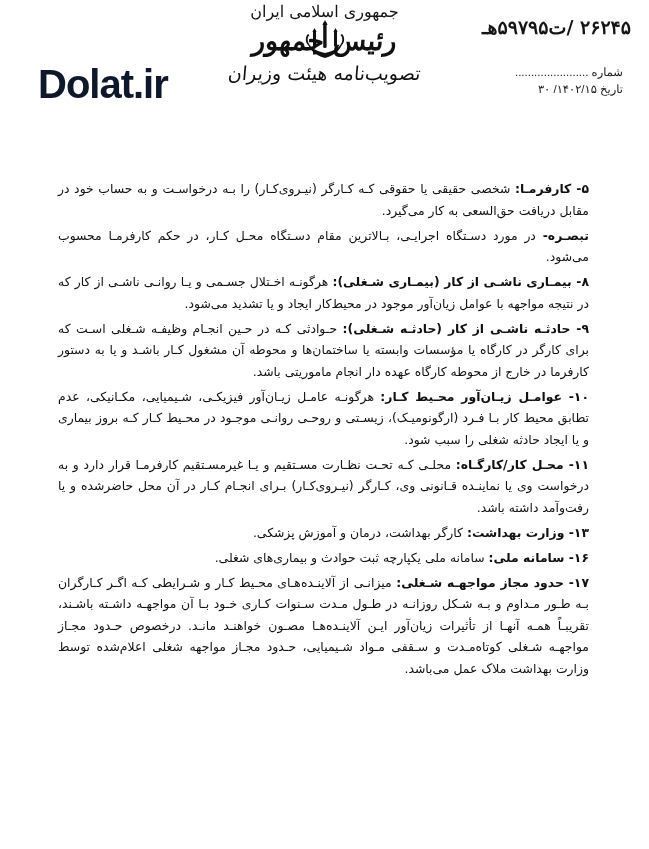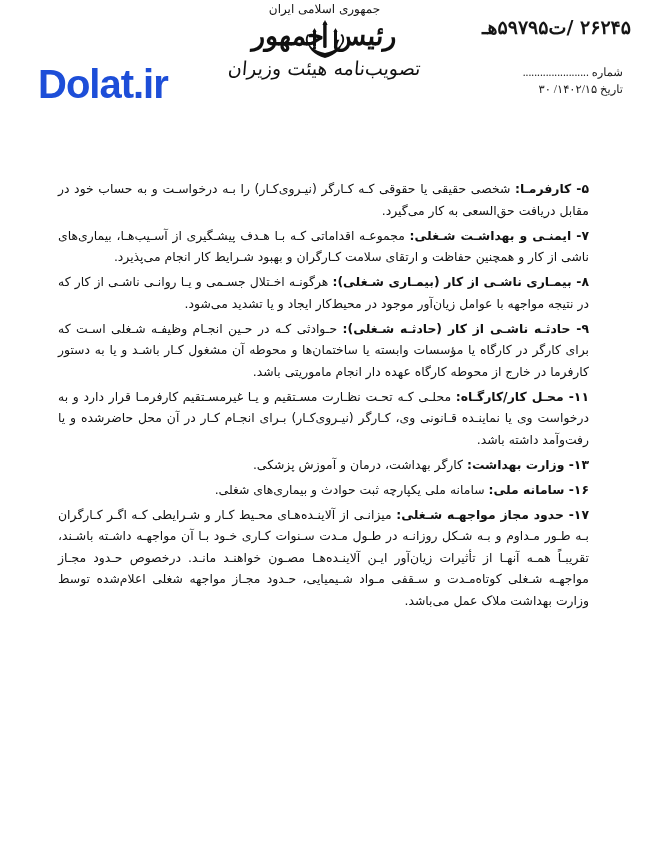--- a/index.html
+++ b/index.html
@@ -47,21 +47,21 @@
 
   .stamp-block {
     position: absolute;
     top: 62px;
     right: 26px;
     direction: rtl;
     text-align: right;
     font-size: 11.5px;
     line-height: 17px;
     color: #222;
-    font-family: Liberation Serif, serif;
+    font-family: Liberation Sans, sans-serif;
   }
   .stamp-block .ln {
     display: block;
     white-space: nowrap;
   }
 
   .emblem-wrap {
     position: absolute;
     top: 16px;
     left: 0;
@@ -71,21 +71,21 @@
   .emblem {
     display: inline-block;
     width: 46px;
     height: 42px;
     position: relative;
   }
   .emblem svg { display: block; }
 
   .rep-line {
     text-align: center;
-    font-size: 12px;
+    font-size: 16px;
     margin-top: 2px;
     color: #141414;
     font-family: "DejaVu Serif", serif;
   }
 
   .president-title {
     text-align: center;
     margin-top: 4px;
     font-size: 27px;
     color: #101010;
@@ -103,21 +103,21 @@
     font-family: "DejaVu Serif", serif;
     transform: skewX(-5deg);
   }
 
   .watermark {
     position: absolute;
     top: 60px;
     left: 38px;
     font-size: 40px;
     font-weight: bold;
-    color: #1d4ed8;
+    color: #0f172a;
     font-family: "Liberation Sans", sans-serif;
     letter-spacing: -1px;
   }
 
   
   .doc-body {
     position: absolute;
     top: 178px;
     right: 60px;
     left: 58px;
@@ -178,28 +178,29 @@
     <div class="president-title">رئیس جمهور</div>
     <div class="approval-title">تصویب‌نامه هیئت وزیران</div>
 
     <div class="watermark">Dolat.ir</div>
   </div>
 
   <div class="doc-body">
 
     <p class="clause"><span class="lead">۵- کارفرمـا:</span><span> شخصی حقیقی یا حقوقی کـه کـارگر (نیـروی‌کـار) را بـه درخواسـت و به حساب خود در مقابل دریافت حق‌السعی به کار می‌گیرد.</span></p>
 
-
-
-    <p class="clause"><span class="lead">۷- ایمنـی و بهداشـت شـغلی:</span><span> مجموعـه اقداماتی کـه بـا هـدف پیشـگیری از آسـیب‌هـا، بیماری‌های ناشی از کار و همچنین حفاظت و ارتقای سلامت کـارگران و بهبود شـرایط کار انجام می‌پذیرد.</span></p>
+    <p class="note"><span class="lead">تبصـره-</span><span> در مورد دسـتگاه اجرایـی، بـالاترین مقام دسـتگاه محـل کـار، در حکم کارفرمـا محسوب می‌شود.</span></p>
+
+
 
     <p class="clause"><span class="lead">۸- بیمـاری ناشـی از کار (بیمـاری شـغلی):</span><span> هرگونـه اخـتلال جسـمی و یـا روانـی ناشـی از کار که در نتیجه مواجهه با عوامل زیان‌آور موجود در محیط‌کار ایجاد و یا تشدید می‌شود.</span></p>
 
     <p class="clause"><span class="lead">۹- حادثـه ناشـی از کار (حادثـه شـغلی):</span><span> حـوادثی کـه در حـین انجـام وظیفـه شـغلی اسـت که برای کارگر در کارگاه یا مؤسسات وابسته یا ساختمان‌ها و محوطه آن مشغول کـار باشـد و یا به دستور کارفرما در خارج از محوطه کارگاه عهده دار انجام ماموریتی باشد.</span></p>
 
+    <p class="clause"><span class="lead">۱۰- عوامـل زیـان‌آور محـیط کـار:</span><span> هرگونـه عامـل زیـان‌آور فیزیکـی، شـیمیایی، مکـانیکی، عدم تطابق محیط کار بـا فـرد (ارگونومیـک)، زیسـتی و روحـی روانـی موجـود در محـیط کـار کـه بروز بیماری و یا ایجاد حادثه شغلی را سبب شود.</span></p>
 
     <p class="clause"><span class="lead">۱۱- محـل کار/کارگـاه:</span><span> محلـی کـه تحـت نظـارت مسـتقیم و یـا غیرمسـتقیم کارفرمـا قرار دارد و به درخواست وی یا نماینـده قـانونی وی، کـارگر (نیـروی‌کـار) بـرای انجـام کـار در آن محل حاضرشده و یا رفت‌وآمد داشته باشد.</span></p>
 
 
     <p class="clause"><span class="lead">۱۳- وزارت بهداشت:</span><span> کارگر بهداشت، درمان و آموزش پزشکی.</span></p>
 
 
 
     <p class="clause"><span class="lead">۱۶- سامانه ملی:</span><span> سامانه ملی یکپارچه ثبت حوادث و بیماری‌های شغلی.</span></p>
 

